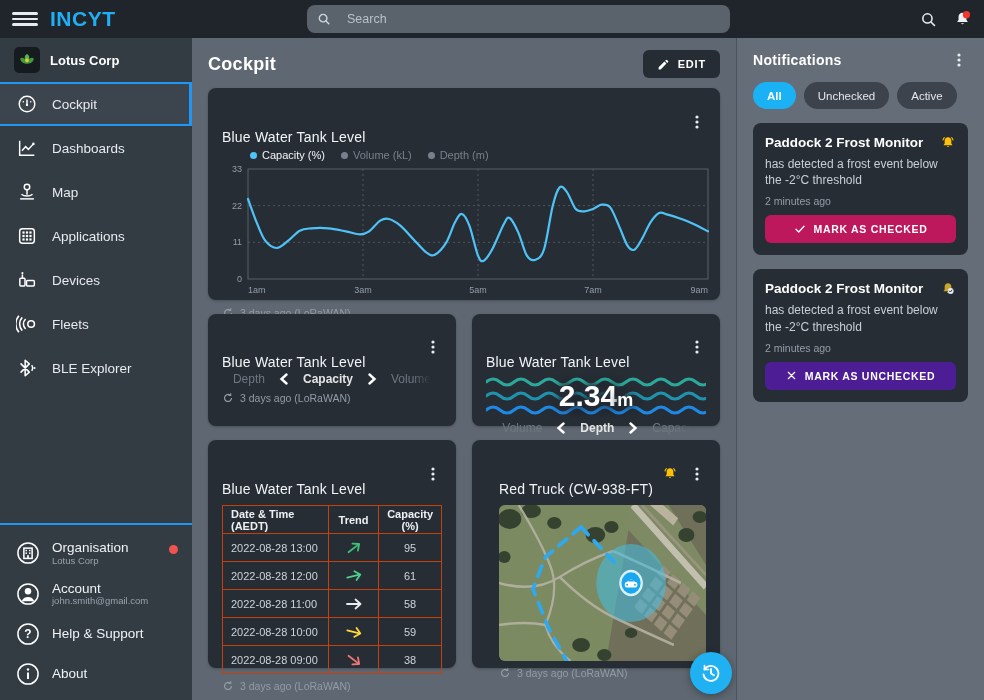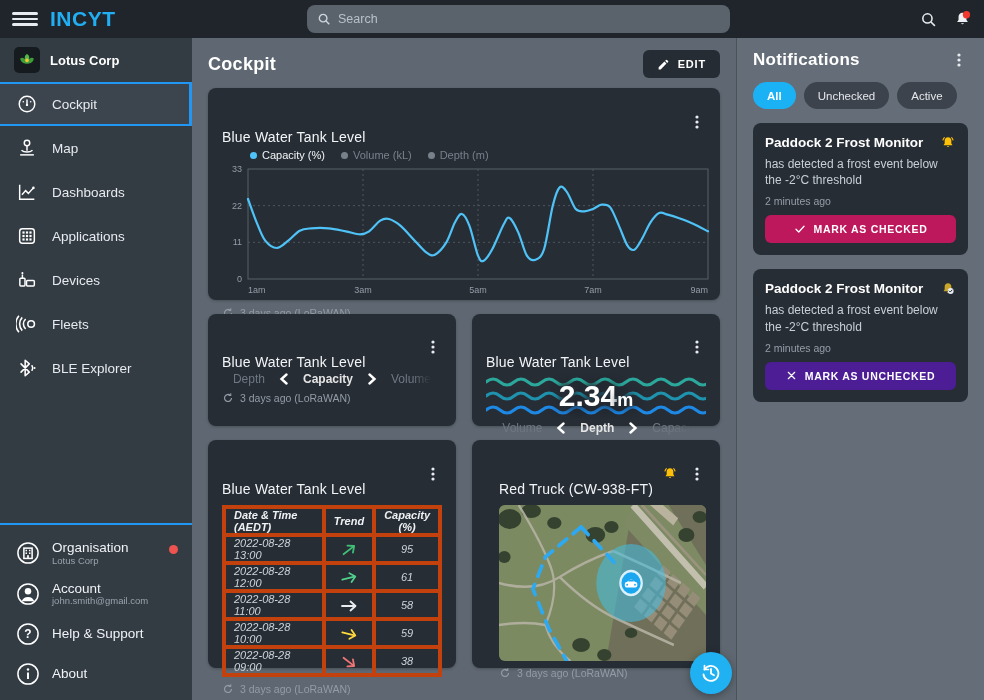--- a/index.html
+++ b/index.html
@@ -6,21 +6,21 @@
   html,body { width:984px; height:700px; overflow:hidden; background:#20252b;
     font-family:"Liberation Sans", sans-serif; }
   .app { width:984px; height:700px; display:flex; flex-direction:column; }
 
   
   .topbar { height:38px; background:#20252b; display:flex; align-items:center; padding:0 12px; flex:0 0 38px; position:relative; z-index:5; }
   .hamburger { width:26px; height:26px; background:none; border:none; cursor:pointer; display:flex; flex-direction:column; justify-content:center; gap:3px; }
   .hamburger span{ display:block; height:2.5px; background:#e8ecf0; border-radius:2px; }
   .logo { color:#21aef3; font-weight:800; font-size:21px; letter-spacing:.5px; margin-left:12px; }
   .search-wrap { position:absolute; left:307px; width:423px; top:5px; }
-  .search-box { height:28px; background:#5a626c; border-radius:8px; display:flex; align-items:center; padding:0 10px; gap:7px; }
+  .search-box { height:28px; background:#5a626c; border-radius:8px; display:flex; align-items:center; padding:0 10px; gap:16px; }
   .search-box input { background:transparent; border:none; outline:none; color:#dfe4e9; font-size:12.5px; width:100%; font-family:inherit; }
   .search-box input::placeholder { color:#b9c0c8; }
   .topbar-right { margin-left:auto; display:flex; align-items:center; gap:16px; }
   .icon-btn { background:none; border:none; cursor:pointer; position:relative; display:flex; align-items:center; }
 
   
   .content { flex:1; display:flex; min-height:0;border-radius:11px; }
 
   
   .sidebar { width:192px; flex:0 0 192px; background:#333b43; display:flex; flex-direction:column; }
@@ -67,39 +67,39 @@
   .selector { display:flex; align-items:center; justify-content:center; gap:14px; font-size:12px; margin-top:2px; }
   .sel-side { color:#6e7781; }
   .sel-fade { -webkit-mask-image:linear-gradient(90deg,#000 55%,transparent 100%); mask-image:linear-gradient(90deg,#000 55%,transparent 100%); }
   .sel-center { color:#e5e5e5; font-weight:700; }
   .sel-chevron { display:flex; }
 
   .table-card { height:228px; }
   table.data { width:100%; border-collapse:collapse; margin-top:8px; }
   table.data th { color:#eef1f4; font-size:11px; font-weight:700; }
   table.data td { color:#ced4db; font-size:11px; text-align:center; }
-  table.data th, table.data td { border:4px solid #c2410c; height:28px; padding:0 8px;font-style:italic; }
+  table.data th, table.data td { border:1px solid #c2410c; height:28px; padding:0 8px; }
   table.data th:first-child, table.data td:first-child { text-align:left; width:50%; }
   table.data th:nth-child(2), table.data td:nth-child(2) { width:23%; }
   .trend-arrow { display:inline-flex; vertical-align:middle; }
   .trend-arrow[data-trend="up"] { color:#3fbf76; transform:rotate(-38deg); }
   .trend-arrow[data-trend="up-slight"] { color:#4fd08c; transform:rotate(-14deg); }
   .trend-arrow[data-trend="flat"] { color:#e9edf1; }
   .trend-arrow[data-trend="down-slight"] { color:#ffd93b; transform:rotate(14deg); }
   .trend-arrow[data-trend="down"] { color:#f07575; transform:rotate(38deg); }
 
   .map-card { height:228px;padding-left:27px; }
   .map-frame { margin-top:8px; border-radius:6px; overflow:hidden; height:156px; }
 
   .fab { position:absolute; right:4px; bottom:6px; width:42px; height:42px; border-radius:50%; background:#1fb1f2; border:none; cursor:pointer; display:flex; align-items:center; justify-content:center; box-shadow:0 2px 8px rgba(0,0,0,.35); }
 
   
   .notif-panel { flex:1; background:#656e78; border-left:1px solid #4a525b; padding:12px 16px; }
   .notif-head { display:flex; align-items:center; justify-content:space-between; }
-  .notif-title { color:#fff; font-size:17px; font-weight:800; letter-spacing:.3px; }
+  .notif-title { color:#fff; font-size:14px; font-weight:800; letter-spacing:.3px; }
   .tabs { display:flex; gap:8px; margin:12px 0 14px; }
   .tab { height:27px; border:none; border-radius:14px; padding:0 14px; font-size:11.5px; cursor:pointer; font-family:inherit; }
   .tab.active { background:#1ab2f5; color:#fff; font-weight:600; }
   .tab.inactive { background:#3c434c; color:#e3e7eb; }
   .notif-card { background:#272d35; border-radius:8px; padding:12px 12px 12px; margin-bottom:14px; }
   .notif-card-head { display:flex; align-items:flex-start; justify-content:space-between; }
   .notif-card-title { color:#fff; font-size:13.5px; font-weight:700; }
   .notif-body { color:#c8cfd6; font-size:12px; line-height:1.35; margin-top:5px; }
   .notif-time { color:#959ea8; font-size:10.5px; margin:7px 0 8px; }
   .notif-action { width:100%; border:none; border-radius:6px; height:28px; color:#fff; font-size:10.5px; font-weight:700; letter-spacing:.7px; display:flex; align-items:center; justify-content:center; gap:8px; cursor:pointer; font-family:inherit; }
@@ -171,37 +171,37 @@
                 <line x1="12" y1="12.2" x2="12" y2="7.2"></line>
                 <circle cx="8" cy="9.5" r=".9" fill="#fff" stroke="none"></circle>
                 <circle cx="16" cy="9.5" r=".9" fill="#fff" stroke="none"></circle>
               </svg>
           </span>
           <span>Cockpit</span>
         </div>
         <div class="nav-item">
           <span class="nicon">
             <svg width="22" height="22" viewBox="0 0 24 24" fill="none" stroke="#fff" stroke-width="1.6">
+                <path d="M4,4 V20 H20"></path>
+                <path d="M6.5,15 l4,-4.5 3,3 5.5,-6"></path>
+                <circle cx="19" cy="7.5" r="1.4" fill="#fff" stroke="none"></circle>
+              </svg>
+          </span>
+          <span>Dashboards</span>
+        </div>
+        <div class="nav-item">
+          <span class="nicon">
+            <svg width="22" height="22" viewBox="0 0 24 24" fill="none" stroke="#fff" stroke-width="1.6">
                 <circle cx="12" cy="6.5" r="3"></circle>
                 <line x1="12" y1="9.5" x2="12" y2="15"></line>
                 <path d="M6,14.5 a7,4 0 0 0 12,0"></path>
                 <line x1="4.5" y1="19.5" x2="19.5" y2="19.5"></line>
               </svg>
           </span>
           <span>Map</span>
-        </div>
-        <div class="nav-item">
-          <span class="nicon">
-            <svg width="22" height="22" viewBox="0 0 24 24" fill="none" stroke="#fff" stroke-width="1.6">
-                <path d="M4,4 V20 H20"></path>
-                <path d="M6.5,15 l4,-4.5 3,3 5.5,-6"></path>
-                <circle cx="19" cy="7.5" r="1.4" fill="#fff" stroke="none"></circle>
-              </svg>
-          </span>
-          <span>Dashboards</span>
         </div>
         <div class="nav-item">
           <span class="nicon">
             <svg width="22" height="22" viewBox="0 0 24 24" fill="none" stroke="#fff" stroke-width="1.6">
                 <rect x="4" y="4" width="16" height="16" rx="3"></rect>
                 <g fill="#fff" stroke="none">
                   <rect x="7" y="7" width="2.4" height="2.4"></rect>
                   <rect x="10.8" y="7" width="2.4" height="2.4"></rect>
                   <rect x="14.6" y="7" width="2.4" height="2.4"></rect>
                   <rect x="7" y="10.8" width="2.4" height="2.4"></rect>

